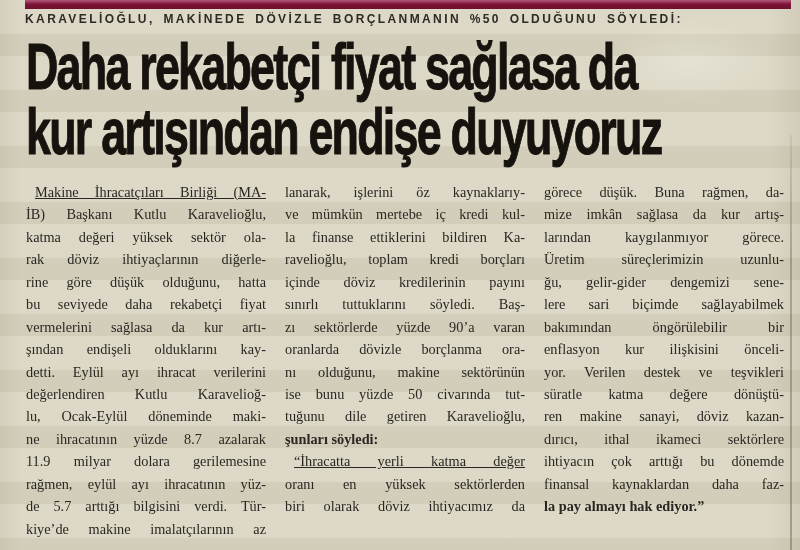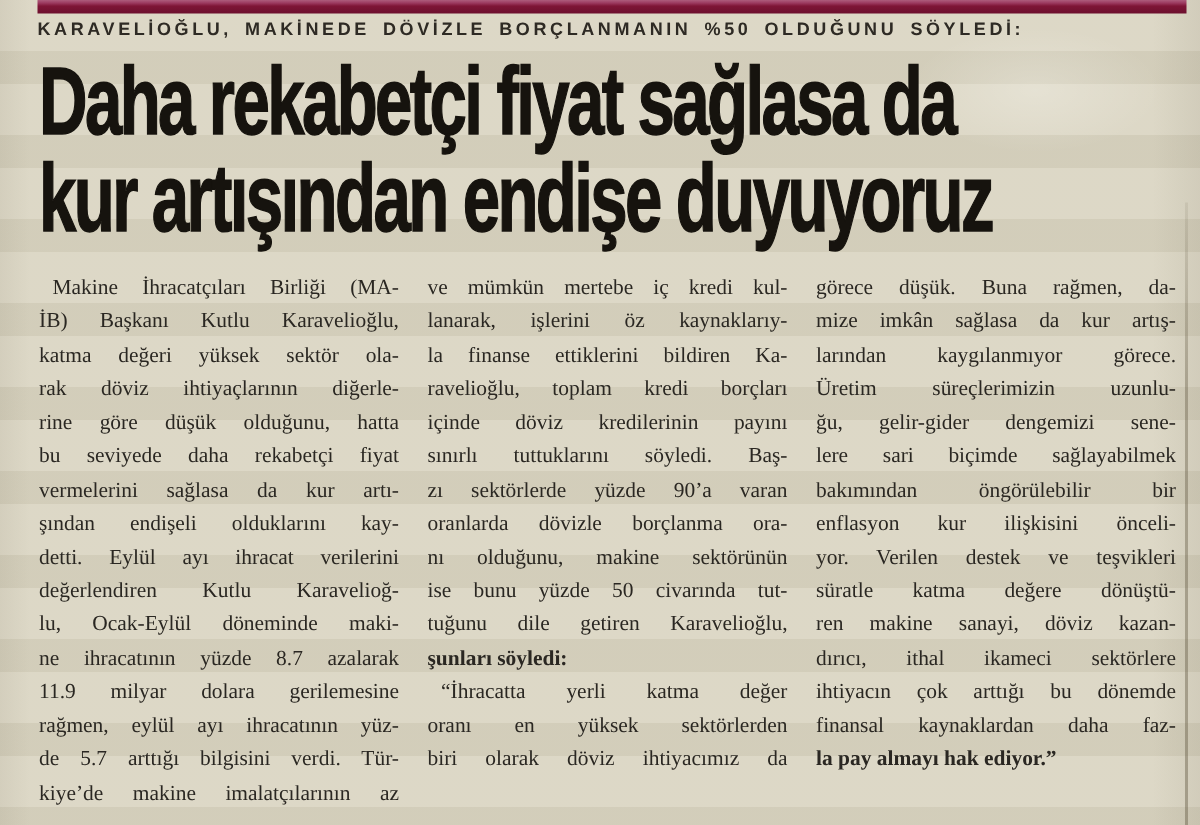--- a/index.html
+++ b/index.html
@@ -70,21 +70,21 @@
   }
   .bline {
     height: 22.45px;
     line-height: 22.45px;
     font-size: 14.3px;
     text-align: justify;
     text-align-last: justify;
     white-space: normal;
   }
   .bline.last { text-align-last: left; font-weight: bold; }
-  .bline.ind  { padding-left: 9px; }
+  .bline.ind  { padding-left: 9px; text-decoration: underline; }
   .fold-line {
     position: absolute;
     left: 790px; top: 135px;
     width: 2px; height: 415px;
     background: linear-gradient(180deg,
       rgba(95,85,62,0.10), rgba(95,85,62,0.38) 30%, rgba(95,85,62,0.42));
   }
 </style>
 </head>
 <body>
@@ -113,22 +113,22 @@
         <div class="bline">detti. Eylül ayı ihracat verilerini</div>
         <div class="bline">değerlendiren Kutlu Karavelioğ-</div>
         <div class="bline">lu, Ocak-Eylül döneminde maki-</div>
         <div class="bline">ne ihracatının yüzde 8.7 azalarak</div>
         <div class="bline">11.9 milyar dolara gerilemesine</div>
         <div class="bline">rağmen, eylül ayı ihracatının yüz-</div>
         <div class="bline">de 5.7 arttığı bilgisini verdi. Tür-</div>
         <div class="bline">kiye’de makine imalatçılarının az</div>
       </div>
     <div class="col">
+        <div class="bline">lanarak, işlerini öz kaynaklarıy-</div>
         <div class="bline">ve mümkün mertebe iç kredi kul-</div>
-        <div class="bline">lanarak, işlerini öz kaynaklarıy-</div>
         <div class="bline">la finanse ettiklerini bildiren Ka-</div>
         <div class="bline">ravelioğlu, toplam kredi borçları</div>
         <div class="bline">içinde döviz kredilerinin payını</div>
         <div class="bline">sınırlı tuttuklarını söyledi. Baş-</div>
         <div class="bline">zı sektörlerde yüzde 90’a varan</div>
         <div class="bline">oranlarda dövizle borçlanma ora-</div>
         <div class="bline">nı olduğunu, makine sektörünün</div>
         <div class="bline">ise bunu yüzde 50 civarında tut-</div>
         <div class="bline">tuğunu dile getiren Karavelioğlu,</div>
         <div class="bline last">şunları söyledi:</div>

